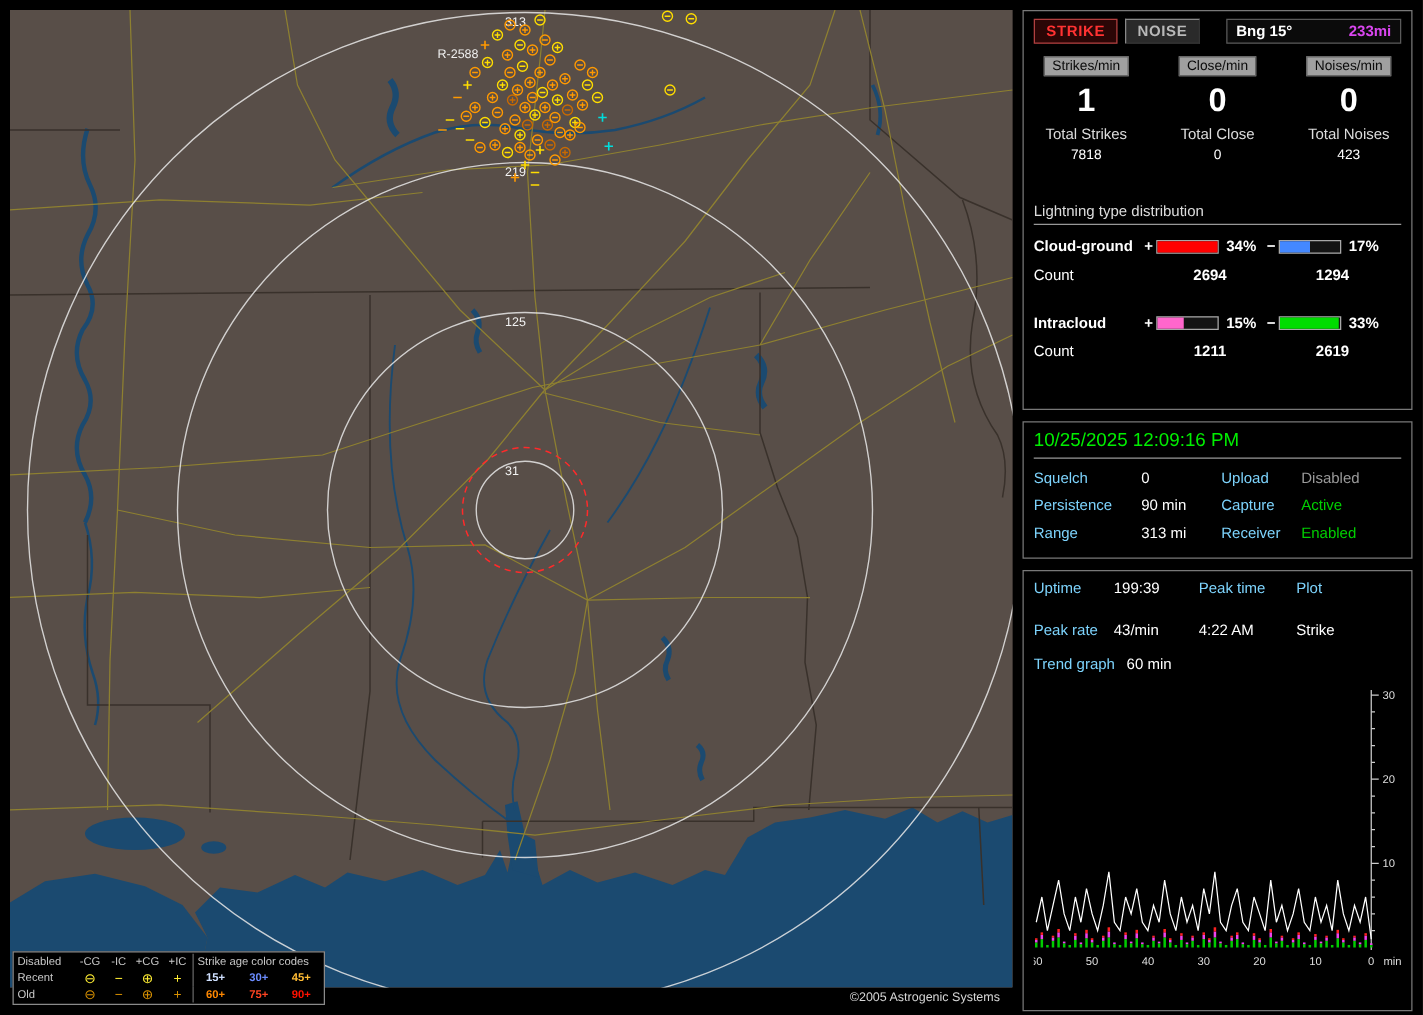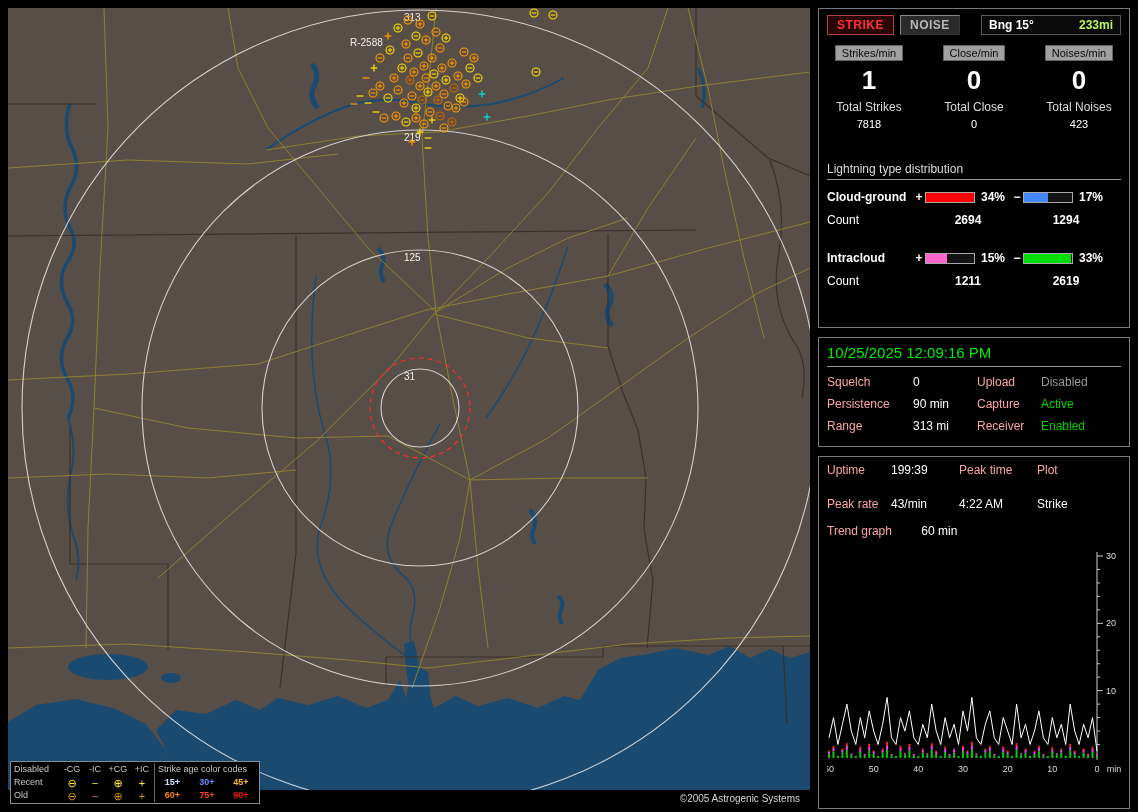--- a/index.html
+++ b/index.html
@@ -25,21 +25,21 @@
   .sidebar{position:absolute;left:818px;top:8px;width:312px;display:flex;flex-direction:column;gap:9px;}
   .panel{background:#000;border:1px solid #787878;box-sizing:border-box;padding:6px 8px;color:#fff;font-size:12px;}
   .panel1{height:320px;} .panel2{height:110px;} .panel3{height:353px;}
 
   .btn-row{display:flex;align-items:center;gap:6px;}
   .btn{font-size:12px;font-weight:bold;padding:2px 9px;cursor:pointer;letter-spacing:.5px;}
   .btn-strike{color:#ff3232;background:#2b0606;border:1px solid #b04040;}
   .btn-noise{color:#b8b8b8;background:#2a2a2a;border:1px outset #888;}
   .bng-box{margin-left:auto;display:flex;justify-content:space-between;align-items:center;width:124px;
            background:#0b0b0b;border:1px solid #5a5a5a;padding:2px 7px;font-weight:bold;}
-  .bng-dist{color:#bef264;}
+  .bng-dist{color:#d946ef;}
 
   .cols3{display:flex;justify-content:space-between;margin-top:10px;}
   .ccol{display:flex;flex-direction:column;align-items:center;min-width:84px;}
   .chip{background:#a0a0a0;color:#0a0a0a;font-size:11px;padding:1px 6px;border:1px solid #646464;white-space:nowrap;}
   .rate{font-size:26px;font-weight:bold;line-height:30px;margin-top:4px;color:#fff;}
   .total-label{font-size:12px;color:#dcdcdc;margin-top:5px;white-space:nowrap;}
   .total-value{font-size:11px;color:#fff;margin-top:4px;}
 
   .dist-heading{margin-top:32px;color:#dcdcdc;border-bottom:1px solid #989898;padding-bottom:3px;}
   .dist-grid{display:grid;grid-template-columns:86px 12px 50px 36px 12px 50px 36px;
@@ -50,25 +50,25 @@
   .bar-fill{position:absolute;left:0;top:0;bottom:0;}
   .pct{font-weight:bold;padding-left:6px;}
   .cnt-label{color:#fff;}
   .cnt1{grid-column:3/5;text-align:center;font-weight:bold;}
   .cnt2{grid-column:6/8;text-align:center;font-weight:bold;}
   .dist-spacer{grid-column:1/-1;height:6px;}
 
   .datetime{color:#00ee00;font-size:15px;font-weight:normal;}
   .rule{border:none;border-top:1px solid #989898;margin:5px 0 8px 0;}
   .status-grid{display:grid;grid-template-columns:86px 64px 64px 1fr;row-gap:8px;}
-  .lbl{color:#fca5a5;} .val{color:#fff;}
+  .lbl{color:#7dd3fc;} .val{color:#fff;}
 
   .stats-grid{display:grid;grid-template-columns:64px 68px 78px 1fr;row-gap:20px;}
   .trend-row{margin-top:13px;}
-  .trend-row .val{margin-left:26px;text-align:center;}
+  .trend-row .val{margin-left:6px;text-align:center;}
   #trend-svg{display:block;margin-top:8px;}
 </style>
 </head>
 <body>
 
 <div id="screen">
 
   <div class="map-panel">
     <svg id="map-svg" viewBox="0 0 802 782">
       <rect width="802" height="782" fill="#584e48"></rect>

